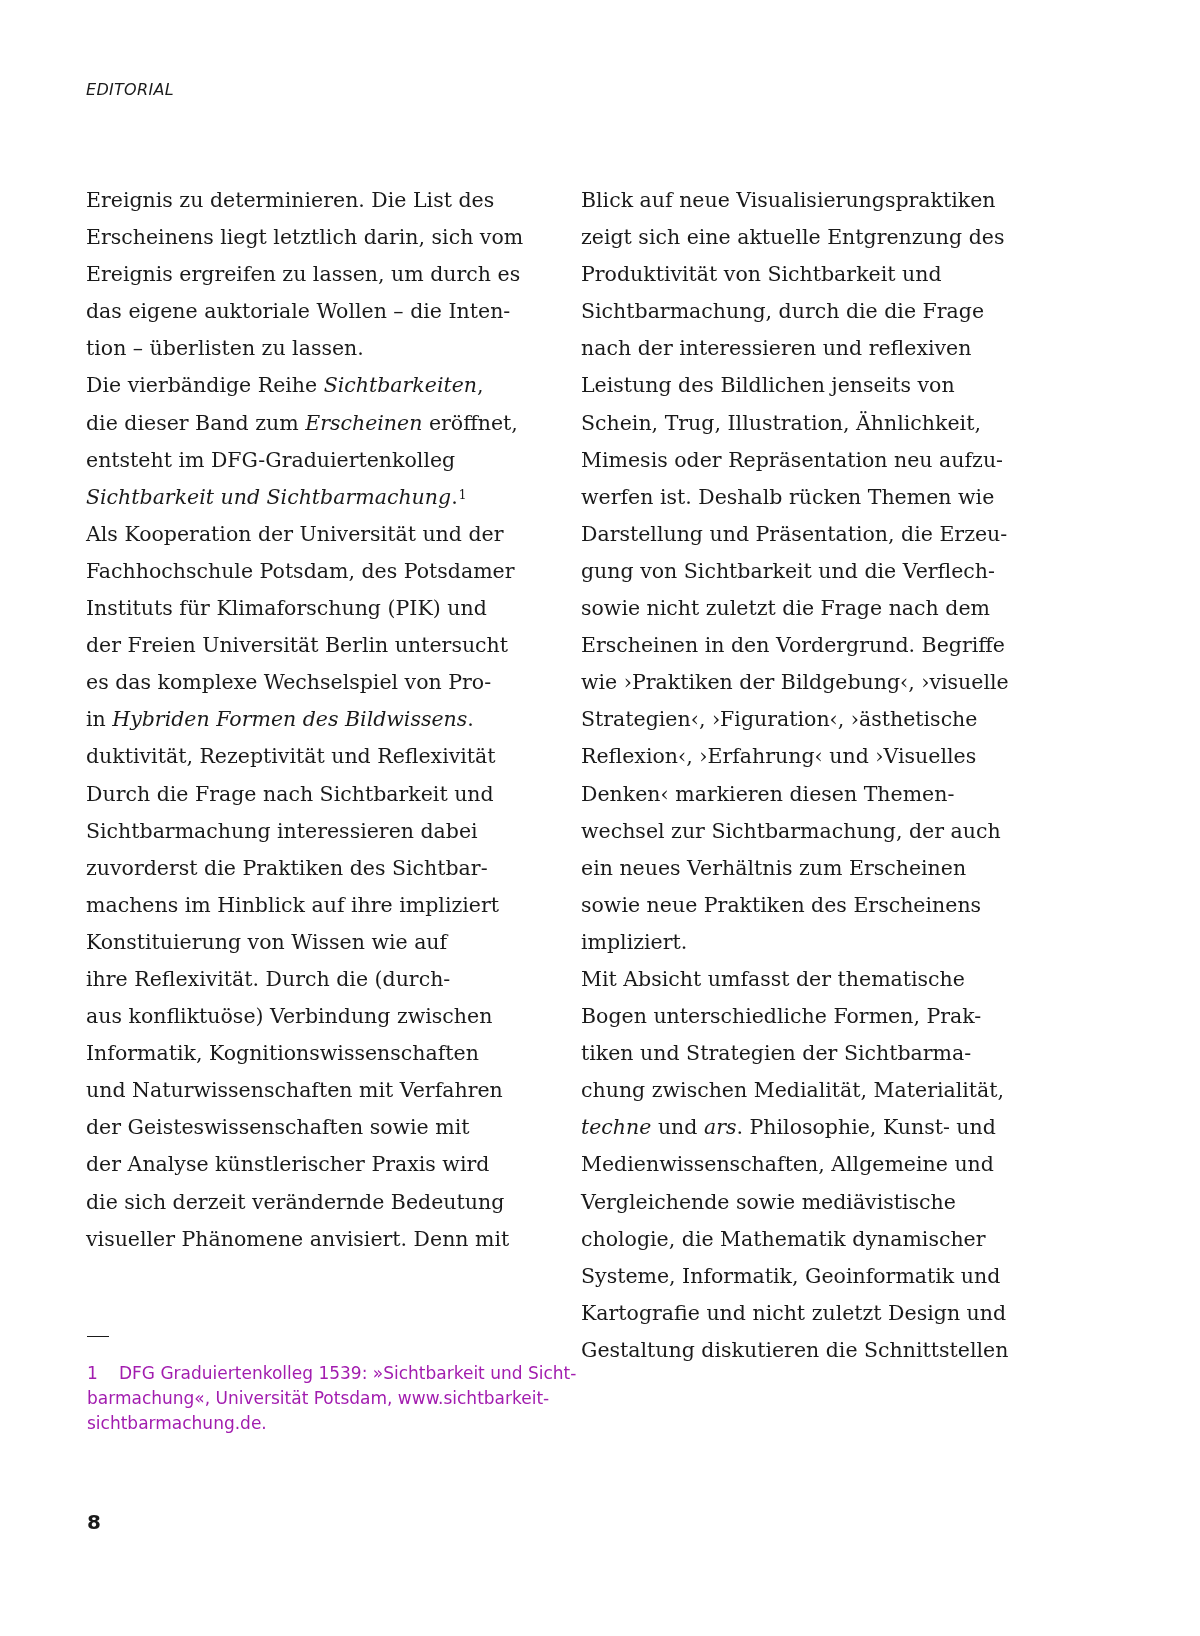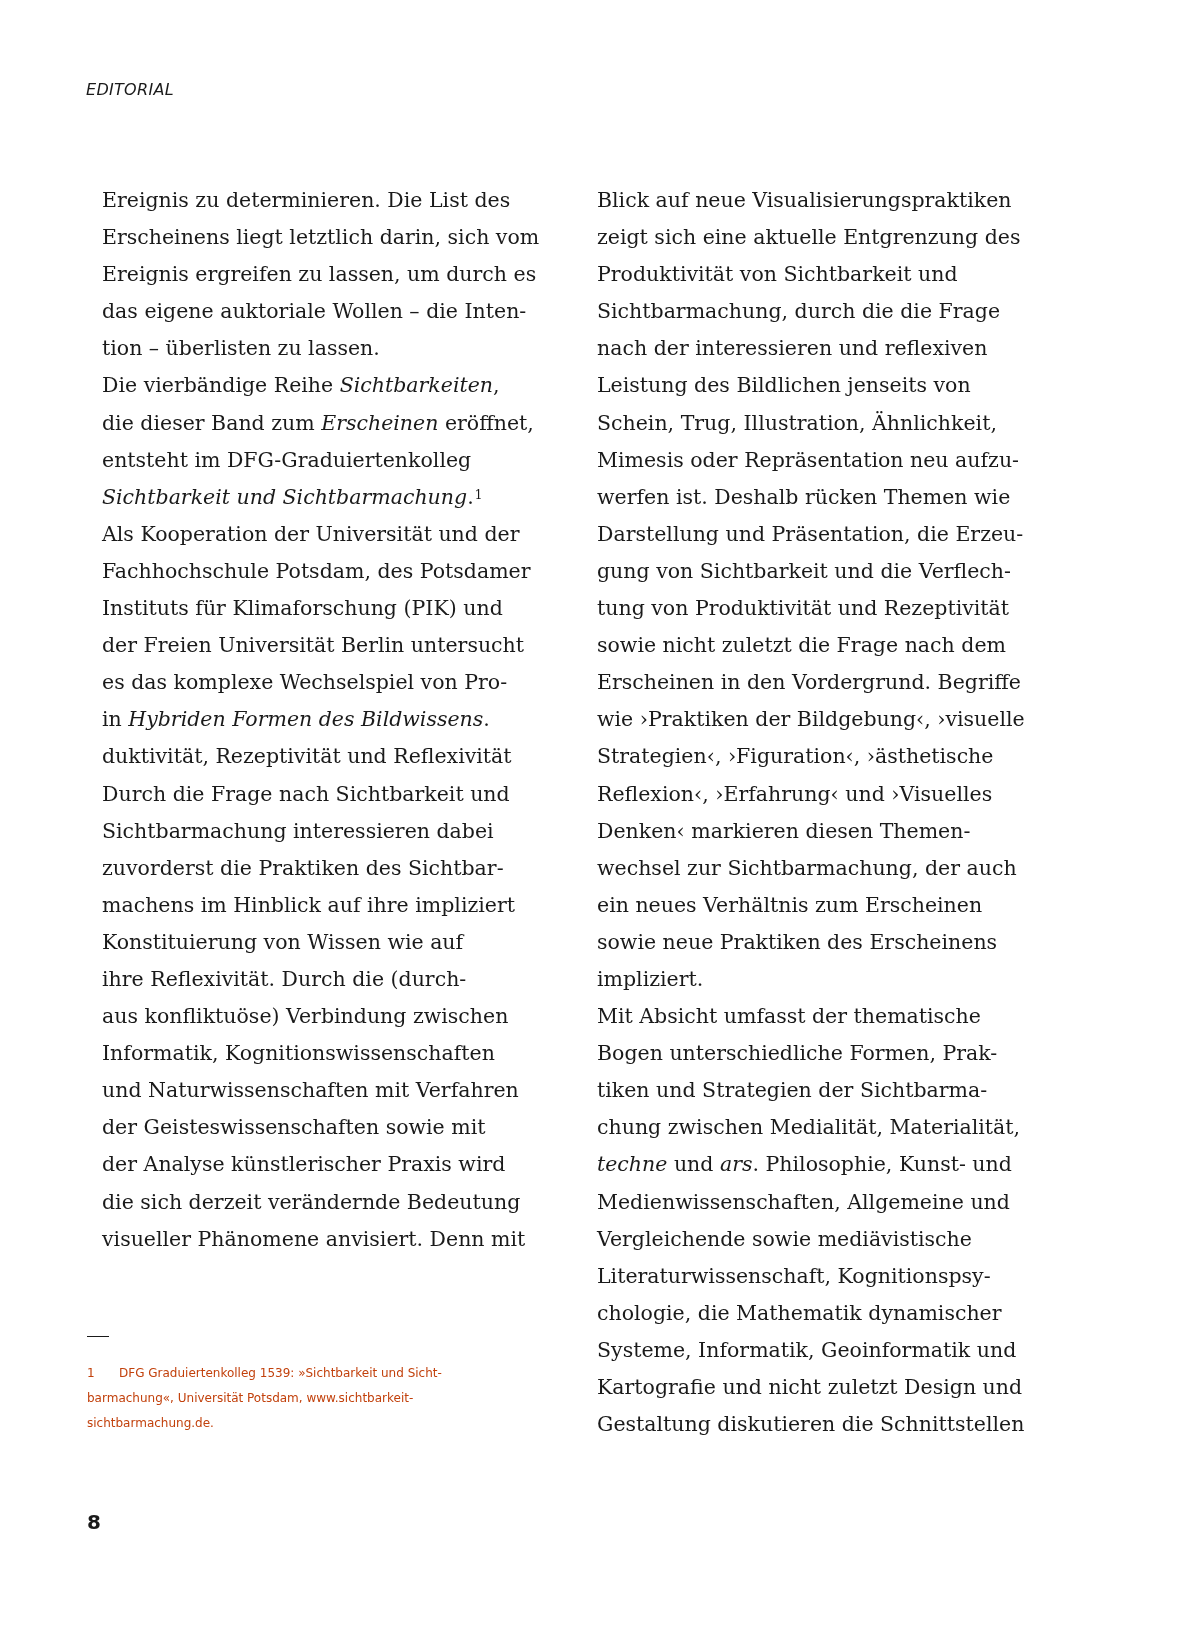--- a/index.html
+++ b/index.html
@@ -5,35 +5,35 @@
   html, body { margin: 0; padding: 0; background: #ffffff; }
   body { width: 1200px; height: 1636px; position: relative; overflow: hidden; color: #1a1a1a; }
   .running-head {
     position: absolute; left: 86px; top: 80px;
     font-family: "DejaVu Sans", sans-serif; font-style: italic;
     font-size: 16px; letter-spacing: 0.3px; color: #1a1a1a;
   }
   .column {
     position: absolute; top: 182px; width: 470px;
     font-family: "DejaVu Serif", serif; font-size: 20.5px;
-    line-height: 37.1px; color: #1a1a1a; margin-left: 16px;
+    line-height: 37.1px; color: #1a1a1a;
   }
   .col-left { left: 86px; }
   .col-right { left: 581px; }
   .line { display: block; white-space: nowrap; }
   .line em { }
   sup.fnref { font-size: 12px; vertical-align: top; position: relative; top: -2px; margin-left: 1px; }
   .fn-rule {
     position: absolute; left: 87px; top: 1336px; width: 22px; height: 0;
     border-top: 1.5px solid #1a1a1a;
   }
   .footnote {
     position: absolute; left: 87px; top: 1361px; width: 460px;
-    font-family: "DejaVu Sans", sans-serif; font-size: 12px; line-height: 25px;
-    color: #c2410c; text-align: justify;
+    font-family: "DejaVu Sans", sans-serif; font-size: 17px; line-height: 25px;
+    color: #a21caf; text-align: justify;
   }
   .footnote .fn-num { display: inline-block; width: 32px; }
   .footnote .line { white-space: nowrap; }
   .page-number {
     position: absolute; left: 87px; top: 1510px;
     font-family: "DejaVu Sans", sans-serif; font-weight: bold; font-size: 20px;
     color: #1a1a1a;
   }
 </style>
 </head>
@@ -77,39 +77,37 @@
     <span class="line"><span>zeigt sich eine aktuelle Entgrenzung des</span></span>
     <span class="line"><span>Produktivität von Sichtbarkeit und</span></span>
     <span class="line"><span>Sichtbarmachung, durch die die Frage</span></span>
     <span class="line"><span>nach der interessieren und reflexiven</span></span>
     <span class="line"><span>Leistung des Bildlichen jenseits von</span></span>
     <span class="line"><span>Schein, Trug, Illustration, Ähnlichkeit,</span></span>
     <span class="line"><span>Mimesis oder Repräsentation neu aufzu-</span></span>
     <span class="line"><span>werfen ist. Deshalb rücken Themen wie</span></span>
     <span class="line"><span>Darstellung und Präsentation, die Erzeu-</span></span>
     <span class="line"><span>gung von Sichtbarkeit und die Verflech-</span></span>
-    <span class="line"><span>tung von Produktivität und Rezeptivität</span></span>
     <span class="line"><span>sowie nicht zuletzt die Frage nach dem</span></span>
     <span class="line"><span>Erscheinen in den Vordergrund. Begriffe</span></span>
     <span class="line"><span>wie ›Praktiken der Bildgebung‹, ›visuelle</span></span>
     <span class="line"><span>Strategien‹, ›Figuration‹, ›ästhetische</span></span>
     <span class="line"><span>Reflexion‹, ›Erfahrung‹ und ›Visuelles</span></span>
     <span class="line"><span>Denken‹ markieren diesen Themen-</span></span>
     <span class="line"><span>wechsel zur Sichtbarmachung, der auch</span></span>
     <span class="line"><span>ein neues Verhältnis zum Erscheinen</span></span>
     <span class="line"><span>sowie neue Praktiken des Erscheinens</span></span>
     <span class="line"><span>impliziert.</span></span>
     <span class="line"><span>Mit Absicht umfasst der thematische</span></span>
     <span class="line"><span>Bogen unterschiedliche Formen, Prak-</span></span>
     <span class="line"><span>tiken und Strategien der Sichtbarma-</span></span>
     <span class="line"><span>chung zwischen Medialität, Materialität,</span></span>
     <span class="line"><em>techne</em><span> und </span><em>ars</em><span>. Philosophie, Kunst- und</span></span>
     <span class="line"><span>Medienwissenschaften, Allgemeine und</span></span>
     <span class="line"><span>Vergleichende sowie mediävistische</span></span>
-    <span class="line"><span>Literaturwissenschaft, Kognitionspsy-</span></span>
     <span class="line"><span>chologie, die Mathematik dynamischer</span></span>
     <span class="line"><span>Systeme, Informatik, Geoinformatik und</span></span>
     <span class="line"><span>Kartografie und nicht zuletzt Design und</span></span>
     <span class="line"><span>Gestaltung diskutieren die Schnittstellen</span></span>
   </div>
 
 <div class="fn-rule"></div>
 
 <div class="footnote">
   <span class="line"><span class="fn-num">1</span><span>DFG Graduiertenkolleg 1539: »Sichtbarkeit und Sicht-</span></span>

